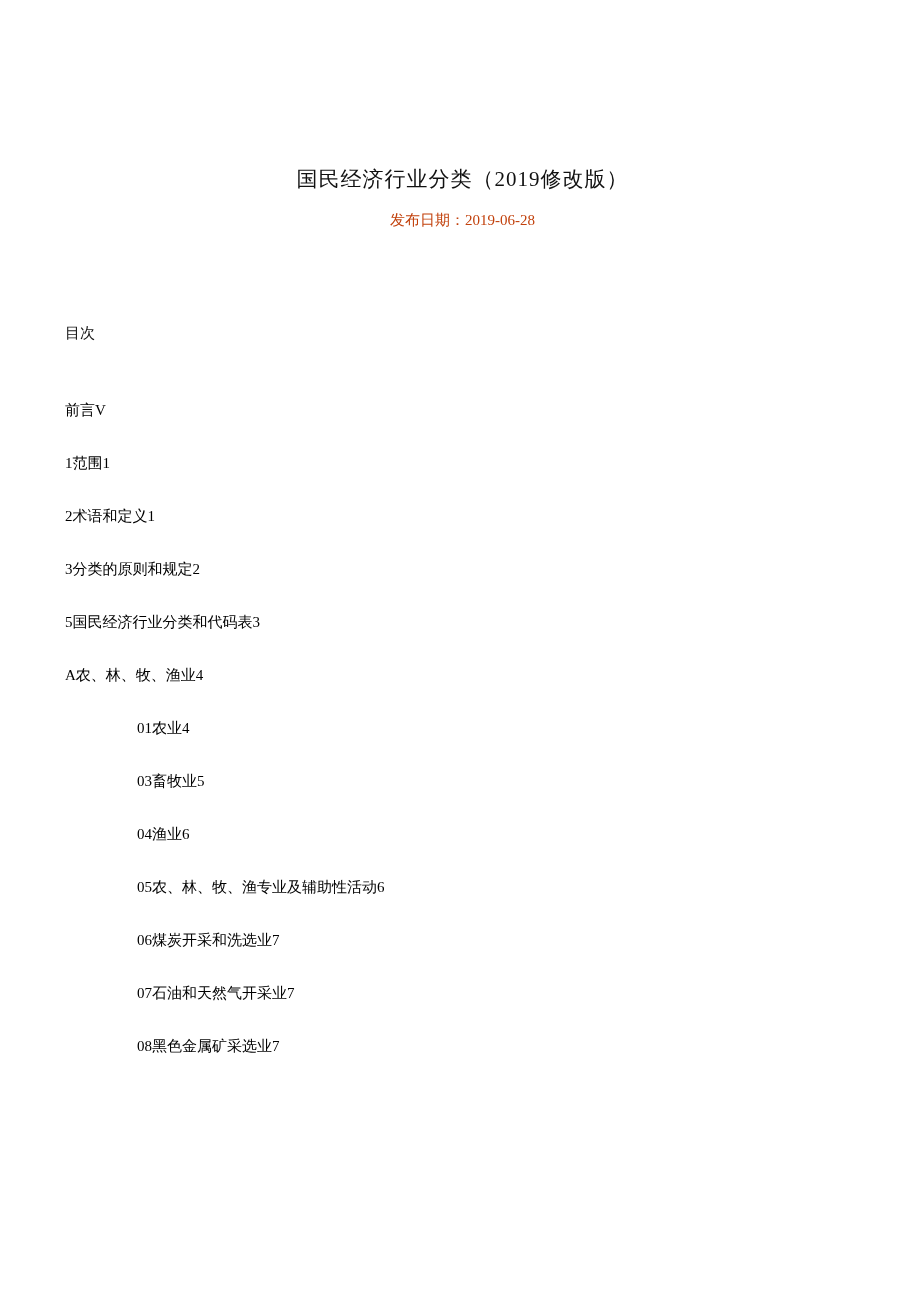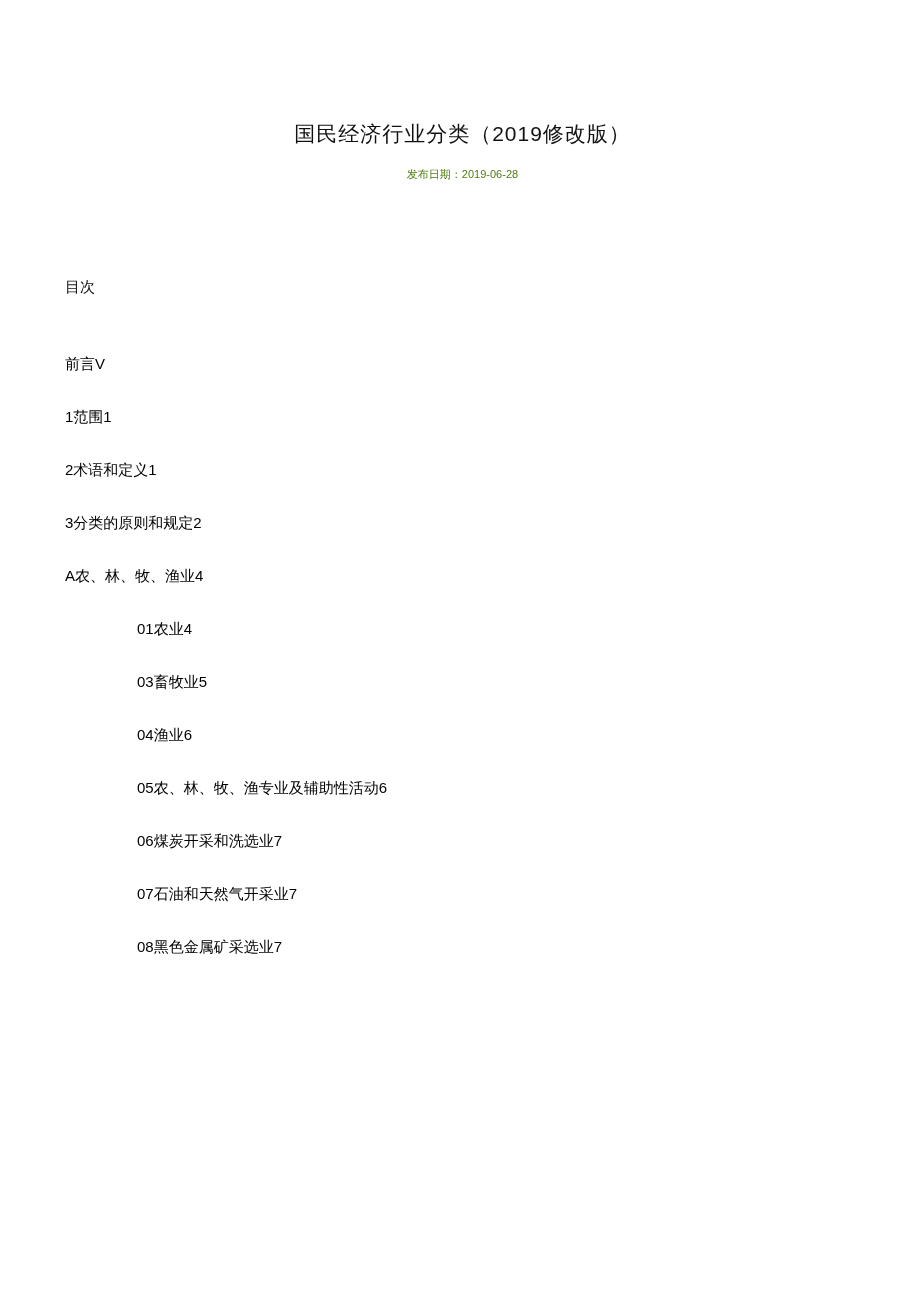--- a/index.html
+++ b/index.html
@@ -6,41 +6,42 @@
     margin: 0;
     padding: 0;
     background: #ffffff;
   }
   .page {
     position: relative;
     width: 920px;
     height: 1024px;
     background: #ffffff;
     color: #000000;
-    font-family: Liberation Sans, sans-serif;
+    font-family: Liberation Serif, serif;
     overflow: hidden;
     box-sizing: border-box;
     padding: 120px 60px 0 65px;
+    margin-top: 46px;
   }
   .doc-title {
     margin: 0;
     text-align: center;
     font-size: 21px;
     font-weight: normal;
     line-height: 27px;
     letter-spacing: 1px;
     color: #111111;
   }
   .doc-subtitle {
     margin: 17px 0 0 0;
     text-align: center;
-    font-size: 11px;
+    font-size: 15px;
     font-weight: normal;
     line-height: 20px;
-    color: #4d7c0f;
+    color: #c2410c;
   }
   .toc-heading {
     margin: 93px 0 0 0;
     text-align: left;
     font-size: 15px;
     font-weight: normal;
     line-height: 20px;
     color: #111111;
   }
   .toc-list {
@@ -66,20 +67,21 @@
 
   <p class="doc-subtitle">发布日期：2019-06-28</p>
 
   <p class="toc-heading">目次</p>
 
   <div class="toc-list">
     <div class="toc-item">前言V</div>
     <div class="toc-item">1范围1</div>
     <div class="toc-item">2术语和定义1</div>
     <div class="toc-item">3分类的原则和规定2</div>
+    <div class="toc-item">5国民经济行业分类和代码表3</div>
     <div class="toc-item">A农、林、牧、渔业4</div>
     <div class="toc-item level-1">01农业4</div>
     <div class="toc-item level-1">03畜牧业5</div>
     <div class="toc-item level-1">04渔业6</div>
     <div class="toc-item level-1">05农、林、牧、渔专业及辅助性活动6</div>
     <div class="toc-item level-1">06煤炭开采和洗选业7</div>
     <div class="toc-item level-1">07石油和天然气开采业7</div>
     <div class="toc-item level-1">08黑色金属矿采选业7</div>
   </div>
 

